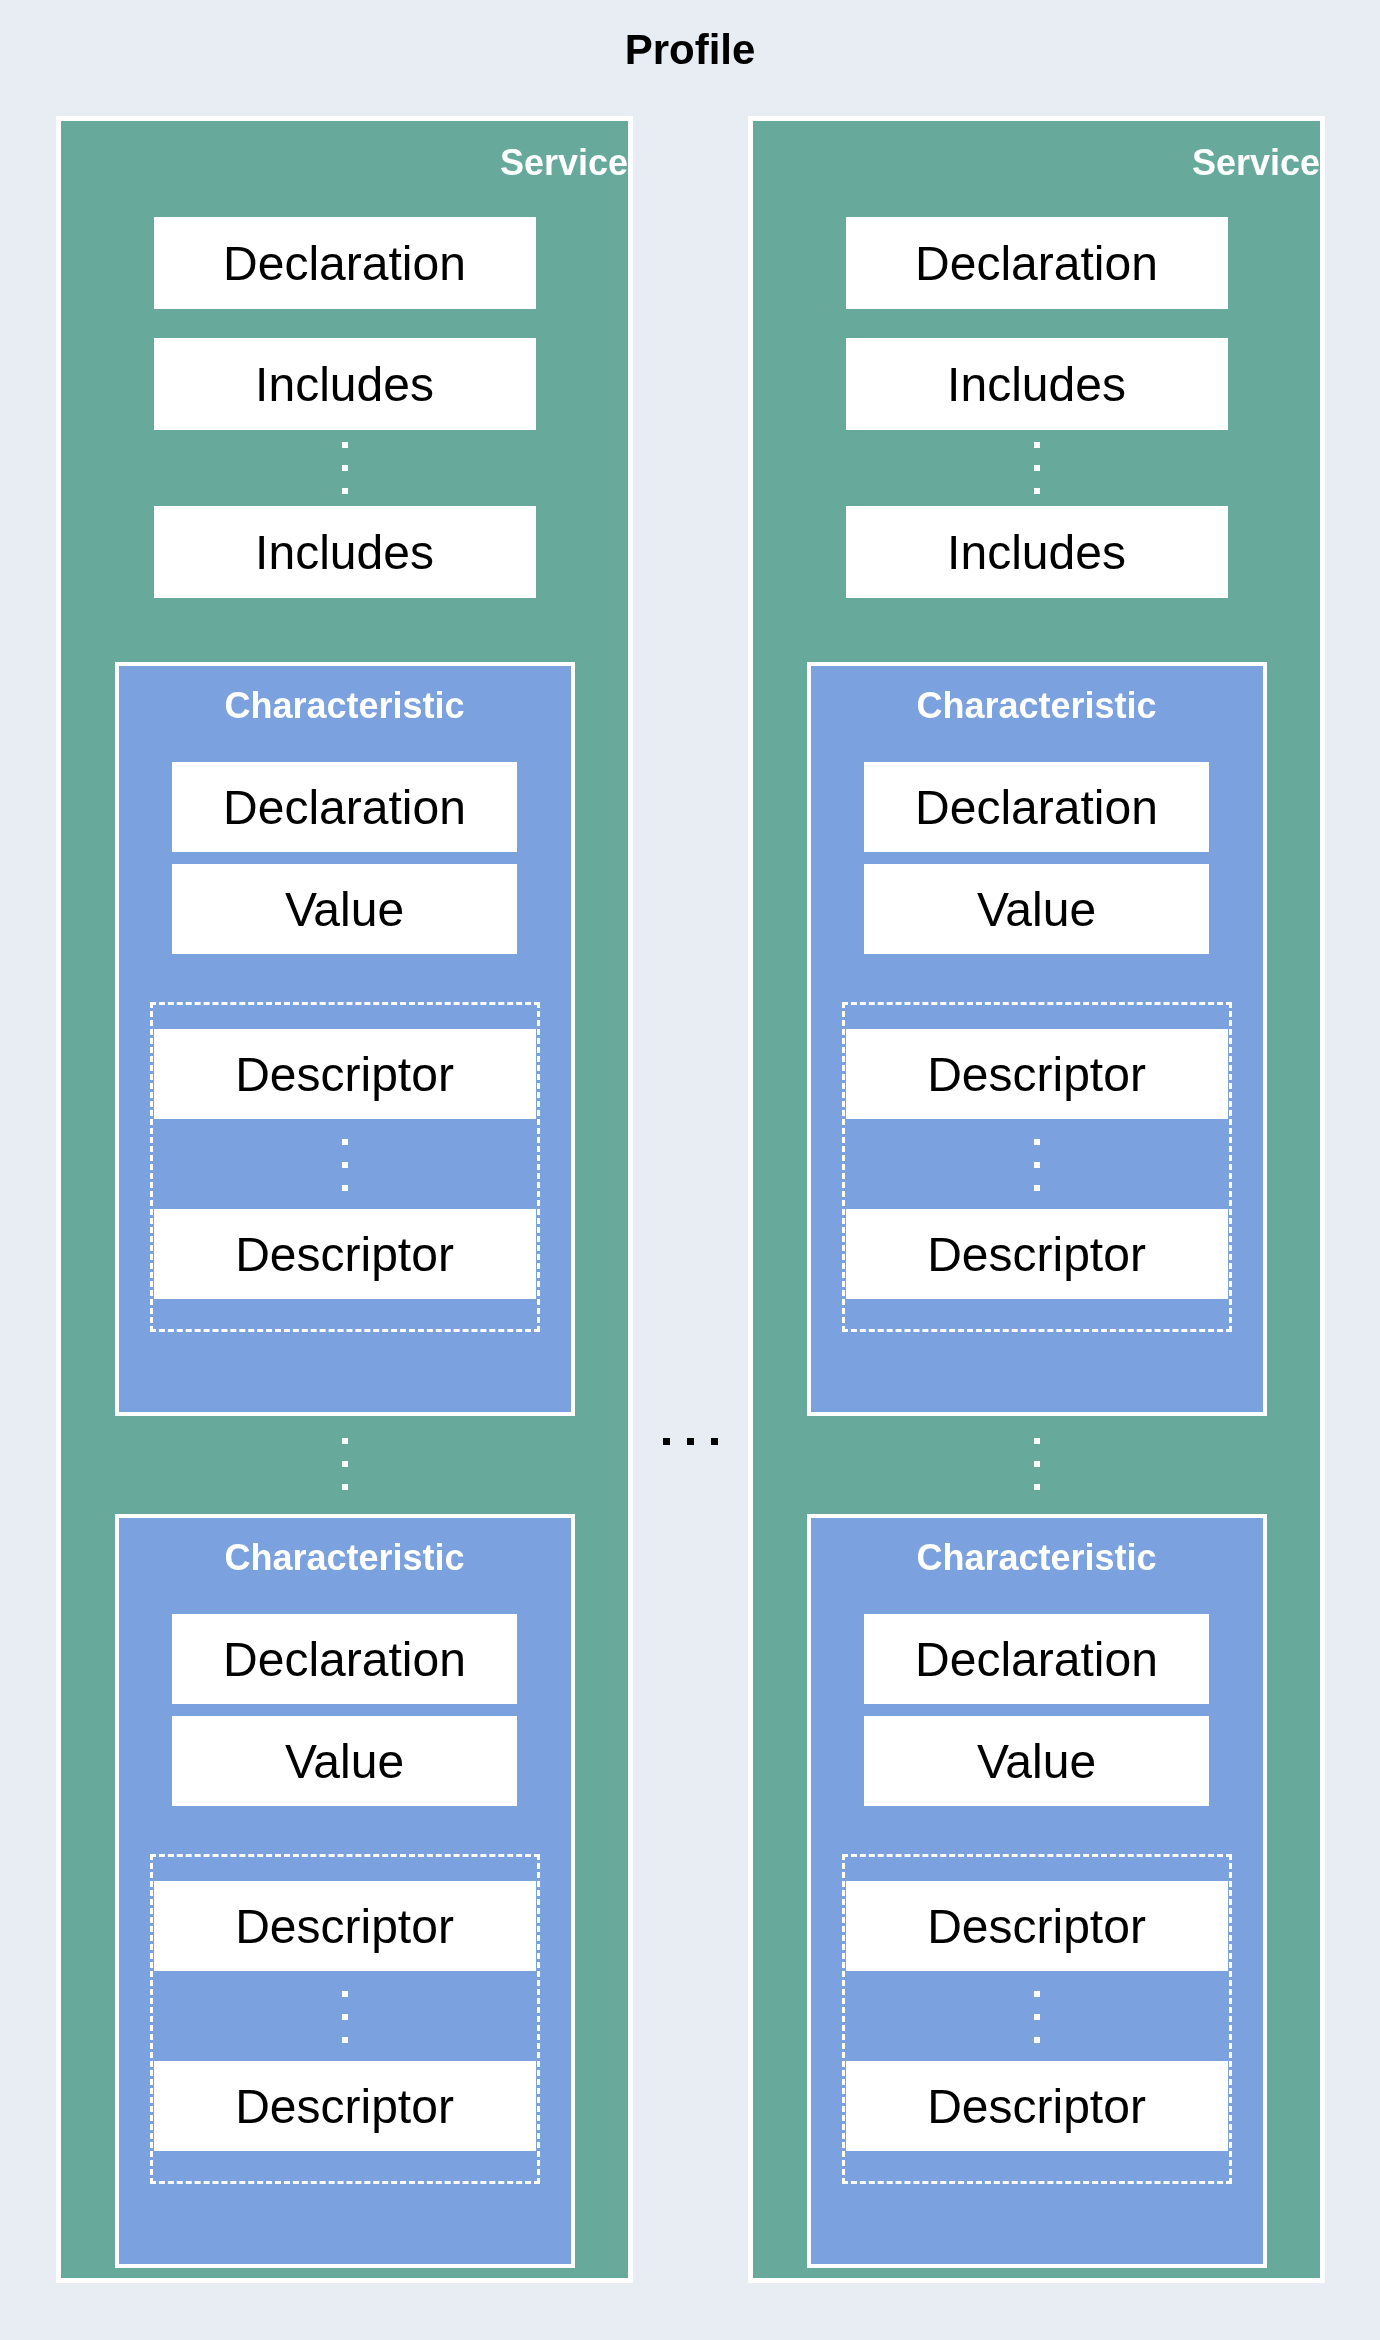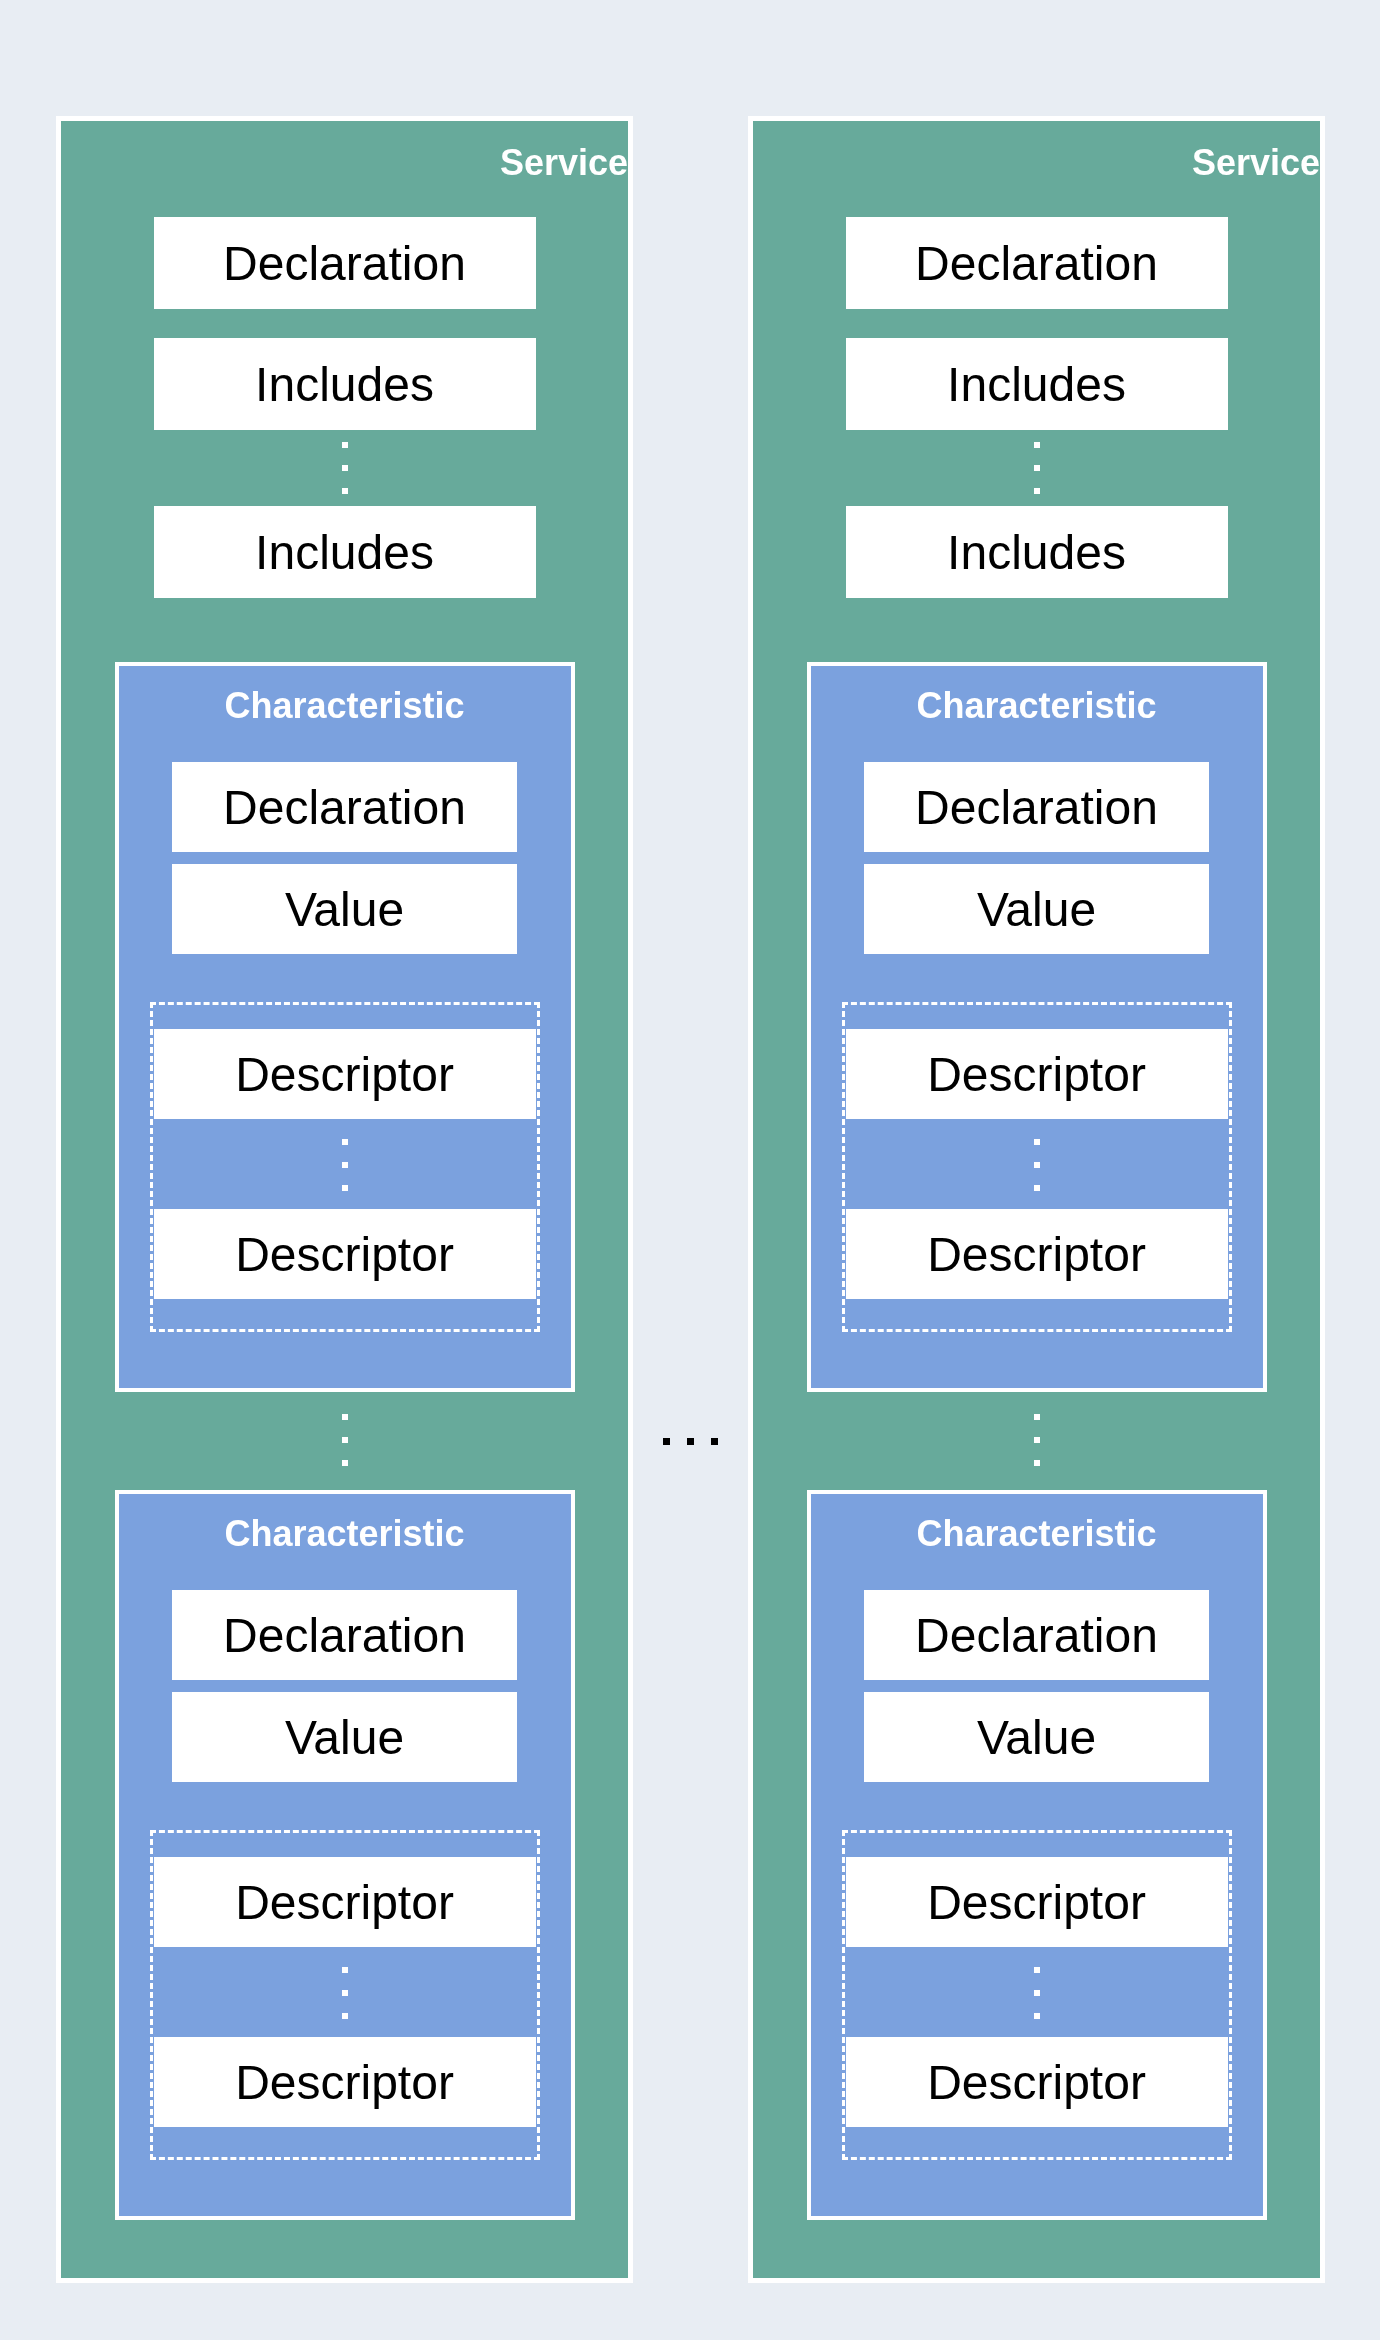--- a/index.html
+++ b/index.html
@@ -78,21 +78,21 @@
   .vdots.after-inc     { margin-top: 12px; }
   .vdots.between-chars { margin-top: 22px; }
   .vdots.in-dashed     { margin: 20px auto 18px auto; }
   
   .char-box {
     width: 460px;
     margin: 64px auto 0 auto;
     background: var(--characteristic-fill, #7ba1de);
     border: 4px solid var(--border, #ffffff);
     box-sizing: border-box;
-    padding-bottom: 56px;
+    padding-bottom: 80px;
   }
   .char-box.second { margin-top: 24px; }
   .char-header {
     margin-top: 18px;
     text-align: center;
     font-size: 36px;
     font-weight: bold;
     color: var(--header-text, #ffffff);
     line-height: 44px;
   }
@@ -118,20 +118,21 @@
     width: 7px;
     height: 7px;
     background: var(--title-text, #000000);
   }
 </style>
 </head>
 <body>
 
 <div class="page">
 
+  <div class="page-title">Profile</div>
 
   <div class="service-box col-left">
     <div class="service-header">Service</div>
     <div class="wbox lg decl-s">Declaration</div>
     <div class="wbox lg inc-1">Includes</div>
     <div class="vdots after-inc">
       <div class="dot"></div>
       <div class="dot"></div>
       <div class="dot"></div>
     </div>

